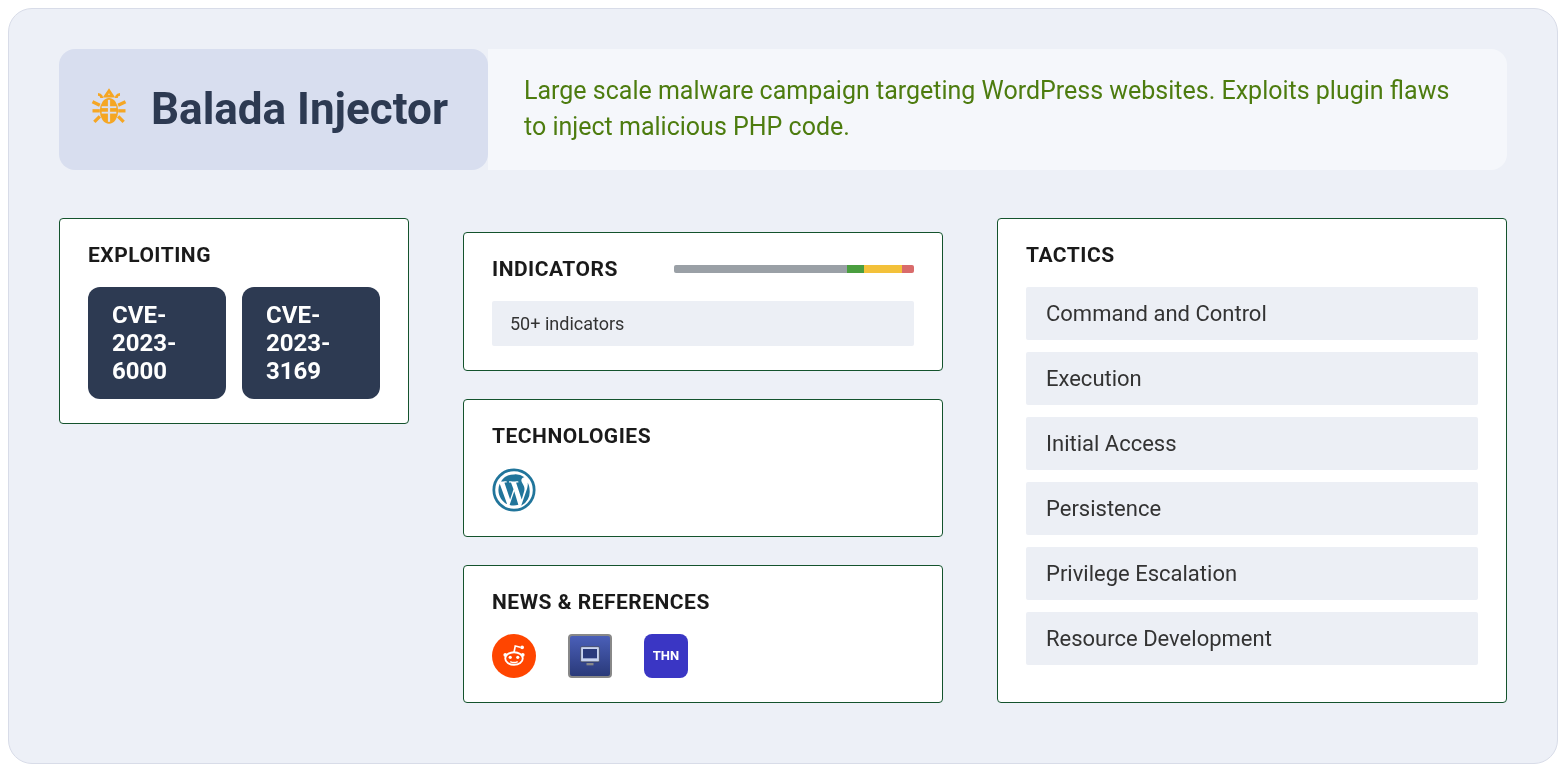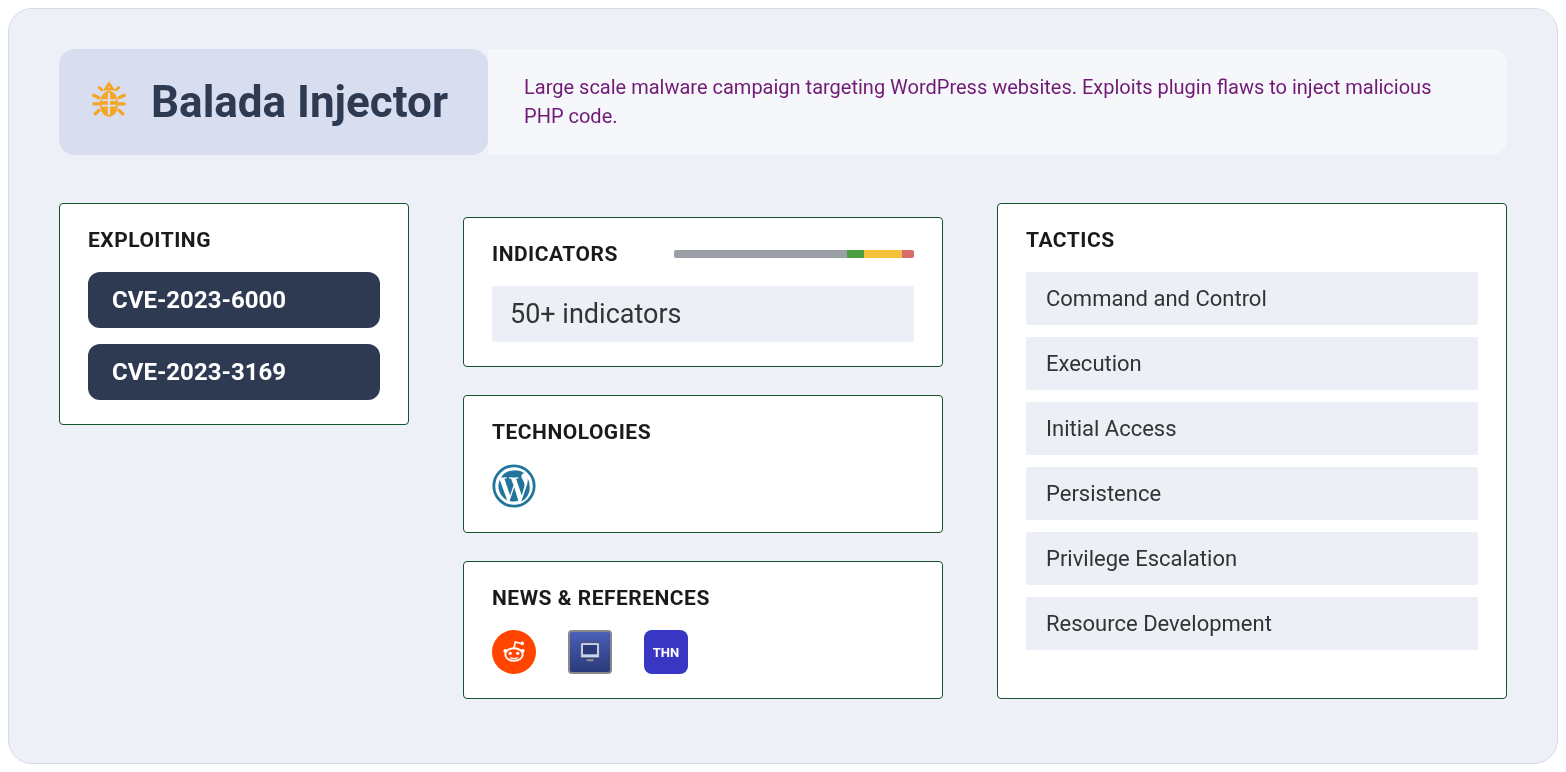--- a/index.html
+++ b/index.html
@@ -46,22 +46,22 @@
     }
     .description-box {
       background: #f5f7fb;
       border-radius: 0 16px 16px 0;
       padding: 24px 36px;
       flex: 1;
       display: flex;
       align-items: center;
     }
     .description-text {
-      font-size: 20px;
-      color: #701a75;
+      font-size: 25px;
+      color: #4d7c0f;
       line-height: 1.45;
     }
     .content-grid {
       display: flex;
       gap: 54px;
     }
     .col {
       display: flex;
       flex-direction: column;
       gap: 28px;
@@ -82,21 +82,21 @@
       margin-bottom: 20px;
     }
     .panel-title {
       font-size: 21px;
       font-weight: 700;
       color: #1a1a1a;
       letter-spacing: 0.5px;
     }
     .cve-list {
       display: flex;
-      flex-direction: column;
+      flex-direction: row;
       gap: 16px;
     }
     .cve-pill {
       background: #2d3a52;
       color: #ffffff;
       font-size: 24px;
       font-weight: 700;
       padding: 14px 24px;
       border-radius: 12px;
       text-align: left;
@@ -106,21 +106,21 @@
       width: 240px;
       height: 8px;
       display: flex;
       border-radius: 2px;
       overflow: hidden;
     }
     .bar-seg { height: 100%; }
     .indicator-row {
       background: #eceff5;
       padding: 12px 18px;
-      font-size: 27px;
+      font-size: 18px;
       color: #333;
       border-radius: 2px;
       cursor: pointer;
     }
     .tech-icons {
       display: flex;
       gap: 16px;
       margin-top: 4px;
     }
     .wp-icon {

